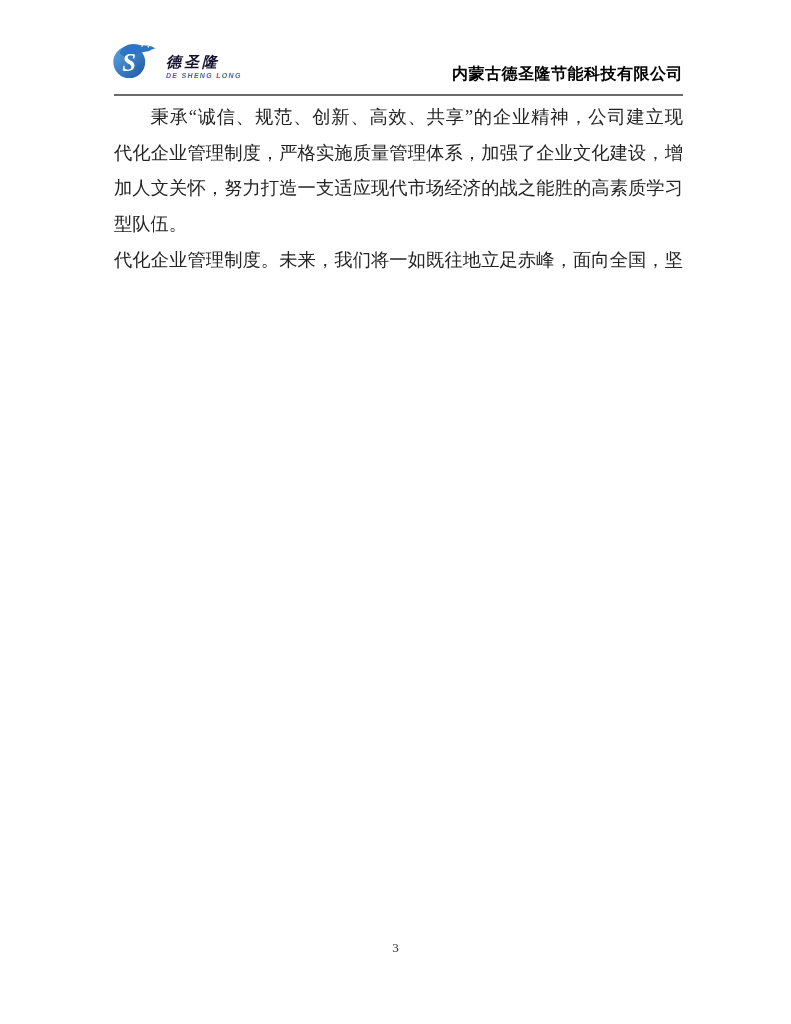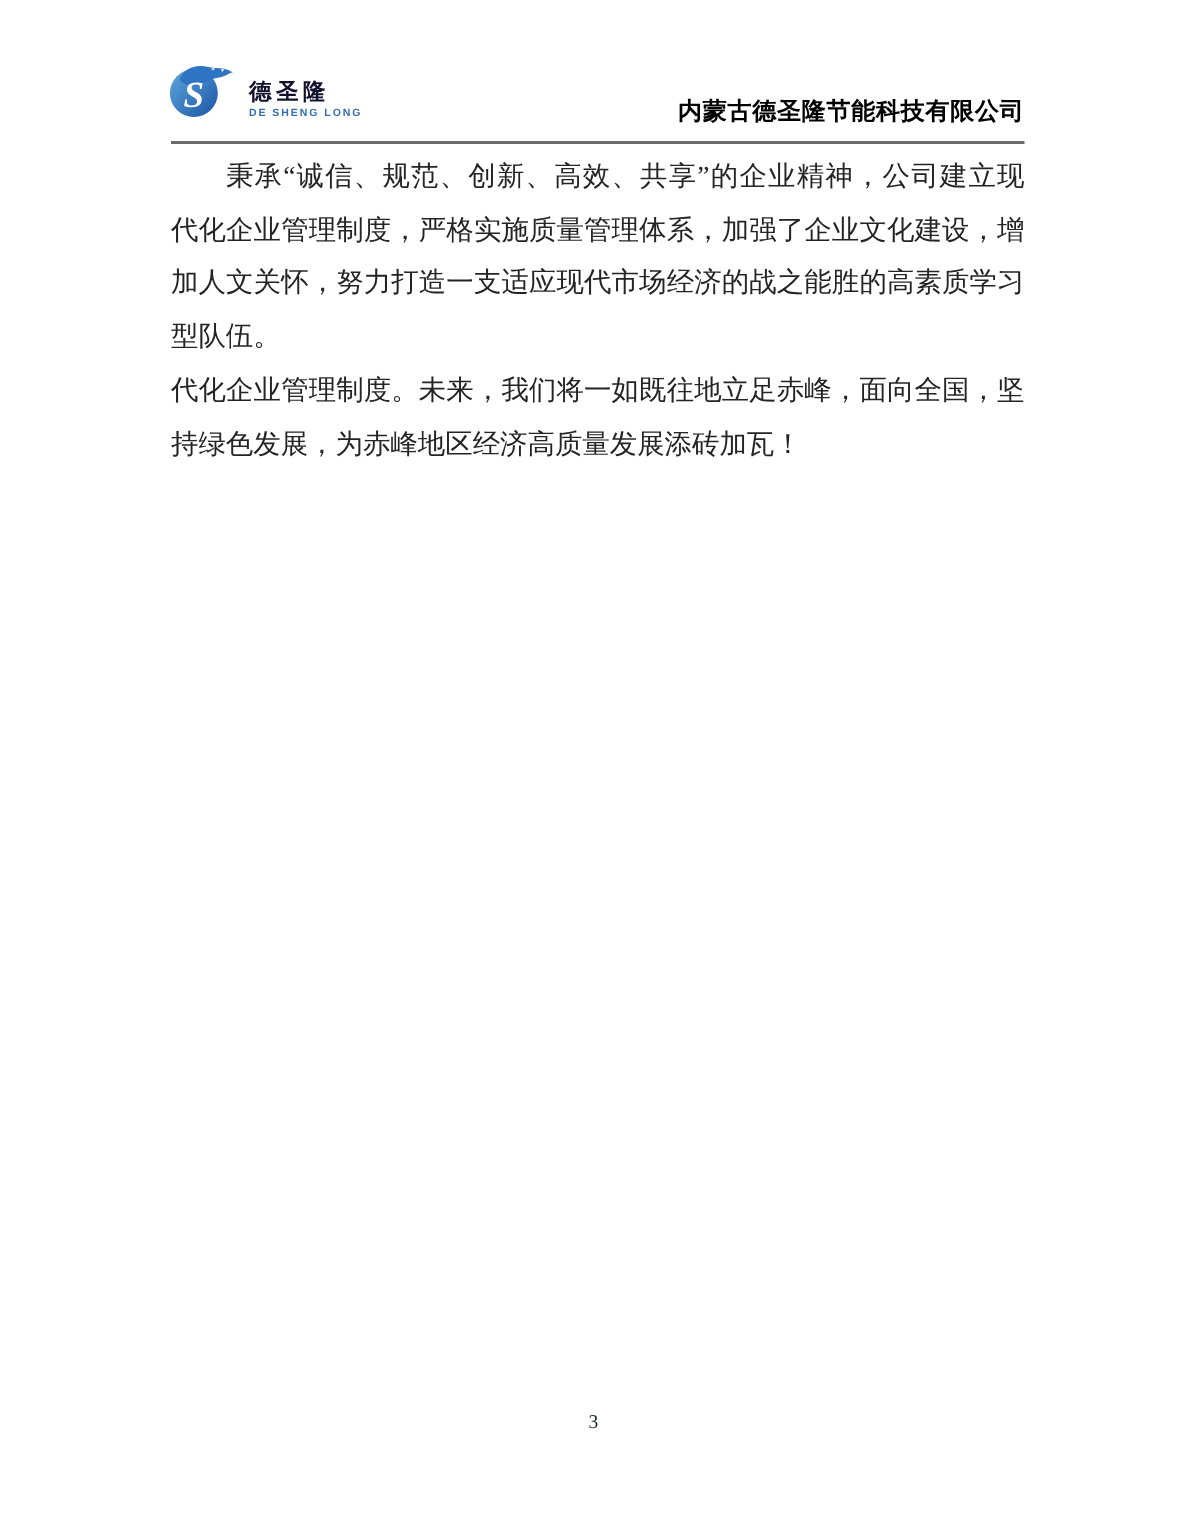--- a/index.html
+++ b/index.html
@@ -10,21 +10,21 @@
     font-family: "Liberation Serif", "DejaVu Serif", serif;
     overflow: hidden;
   }
 
   
   .logo {
     position: absolute; left: 113px; top: 42px;
     display: flex; align-items: flex-start;
   }
   .logo-mark { width: 48px; height: 42px; display: block; }
-  .logo-text { margin-left: 5px; padding-top: 12px; }
+  .logo-text { margin-left: 5px; padding-top: 12px; font-style: italic; }
   .logo-cn {
     font-family: "Liberation Sans", "DejaVu Sans", sans-serif;
     font-weight: bold; font-size: 15px; letter-spacing: 3px;
     color: #12122e; line-height: 1.1; white-space: nowrap;
   }
   .logo-en {
     font-family: "Liberation Sans", "DejaVu Sans", sans-serif;
     font-weight: bold; font-size: 7px; letter-spacing: 1.3px;
     color: #2f6eb5; line-height: 1.1; margin-top: 1px; white-space: nowrap;
   }
@@ -93,20 +93,19 @@
 
     <div class="para">
       <div class="line ind just">秉承“诚信、规范、创新、高效、共享”的企业精神，公司建立现</div>
       <div class="line just">代化企业管理制度，严格实施质量管理体系，加强了企业文化建设，增</div>
       <div class="line just">加人文关怀，努力打造一支适应现代市场经济的战之能胜的高素质学习</div>
       <div class="line">型队伍。</div>
     </div>
 
     <div class="para">
       <div class="line just">代化企业管理制度。未来，我们将一如既往地立足赤峰，面向全国，坚</div>
-      <div class="line">持绿色发展，为赤峰地区经济高质量发展添砖加瓦！</div>
     </div>
 
   </main>
 
   <div class="page-number">3</div>
 
 </div>
 
 </body></html>

